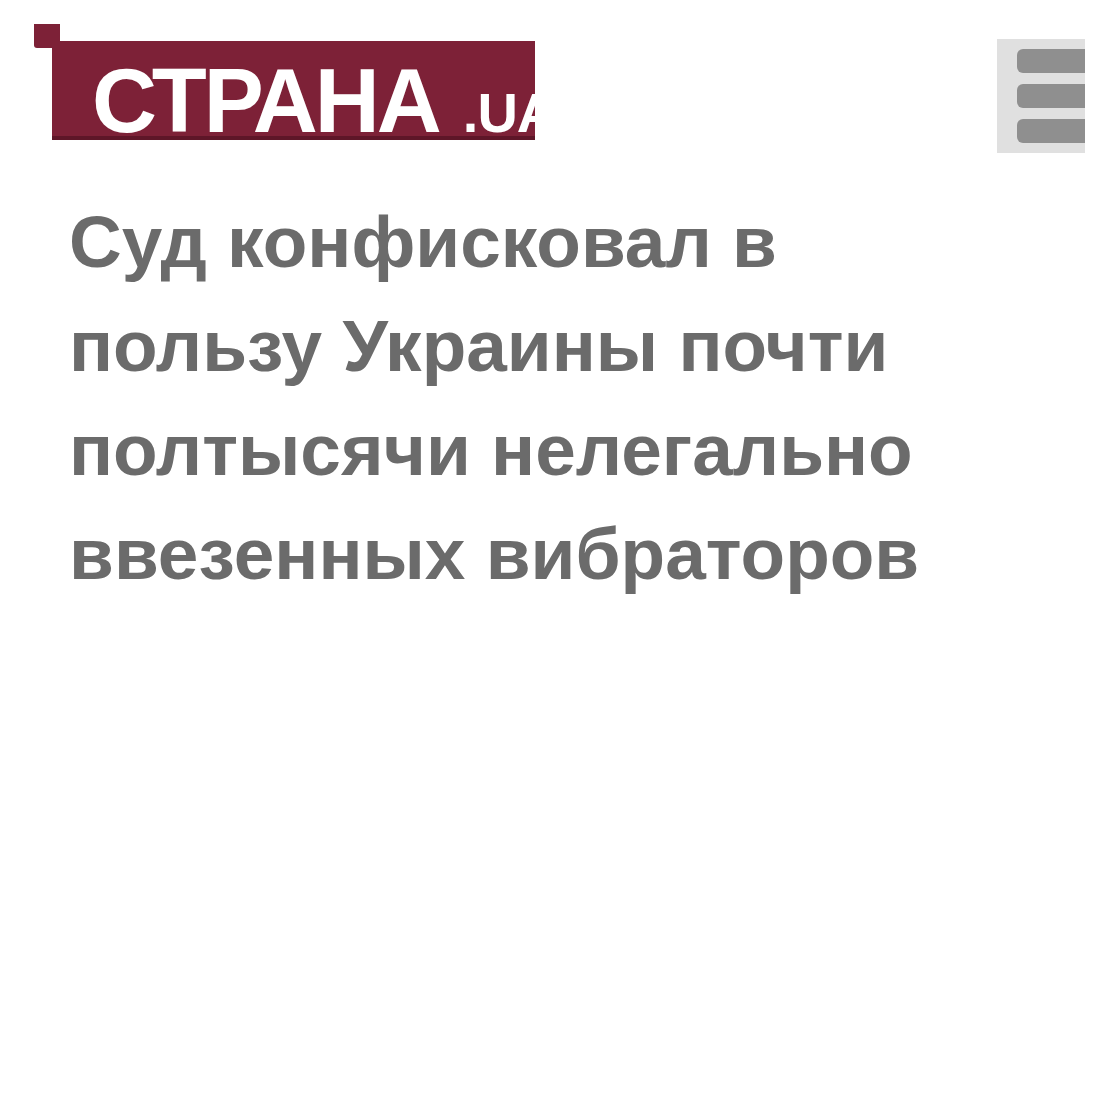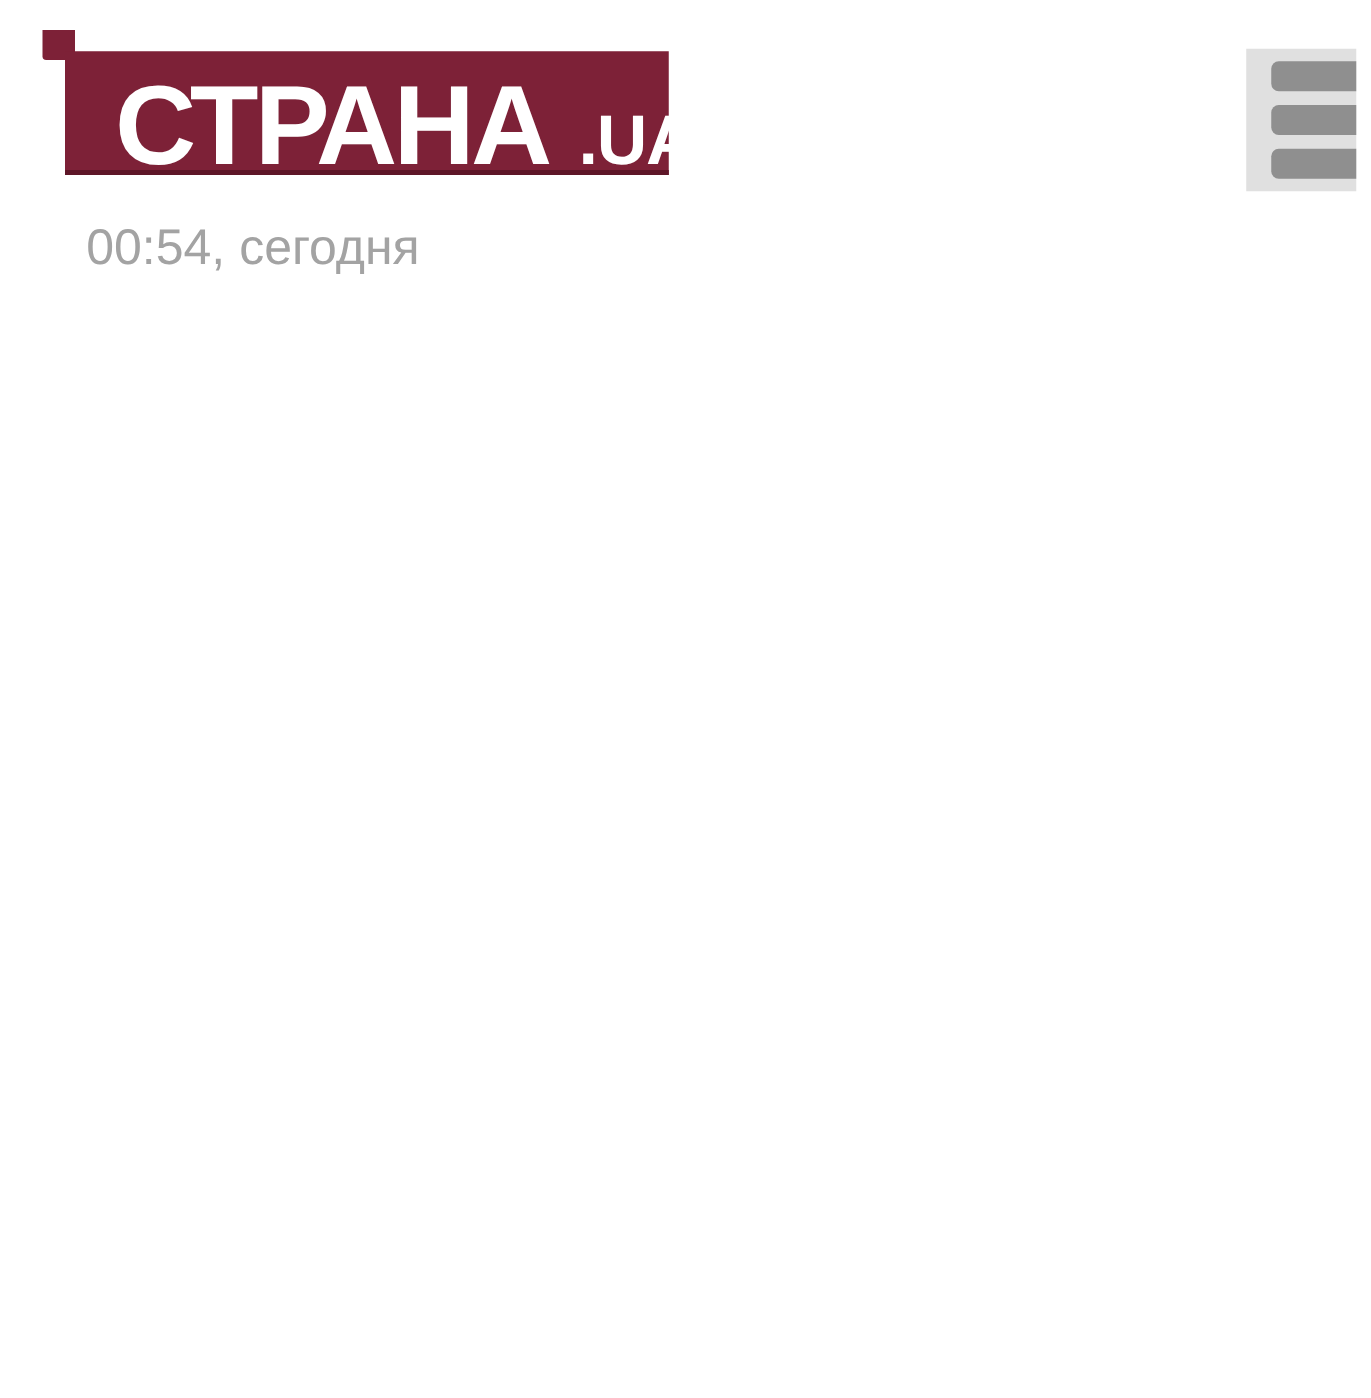--- a/index.html
+++ b/index.html
@@ -118,19 +118,22 @@
   </div>
 
   <button class="menu-btn">
     <span class="menu-bar"></span>
     <span class="menu-bar"></span>
     <span class="menu-bar"></span>
   </button>
 
   <div class="content">
 
+    <h1 class="article-title">Суд конфисковал в
+пользу Украины почти
+полтысячи нелегально
+ввезенных вибраторов</h1>
 
-    <span class="article-timestamp">00:54, сегодня</span>
 
 
   </div>
 
 </div>
 
 </body></html>

